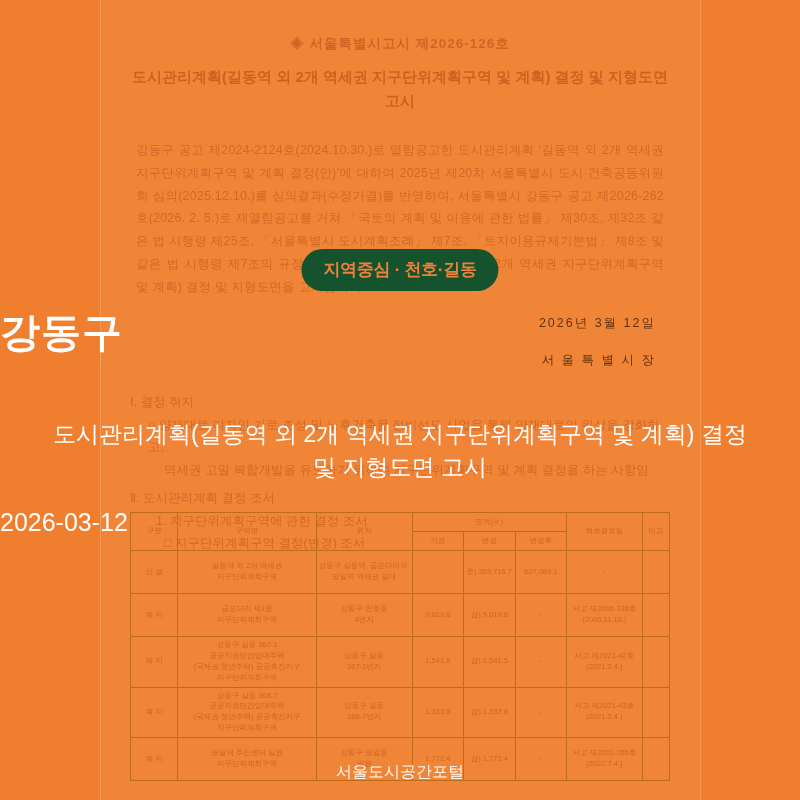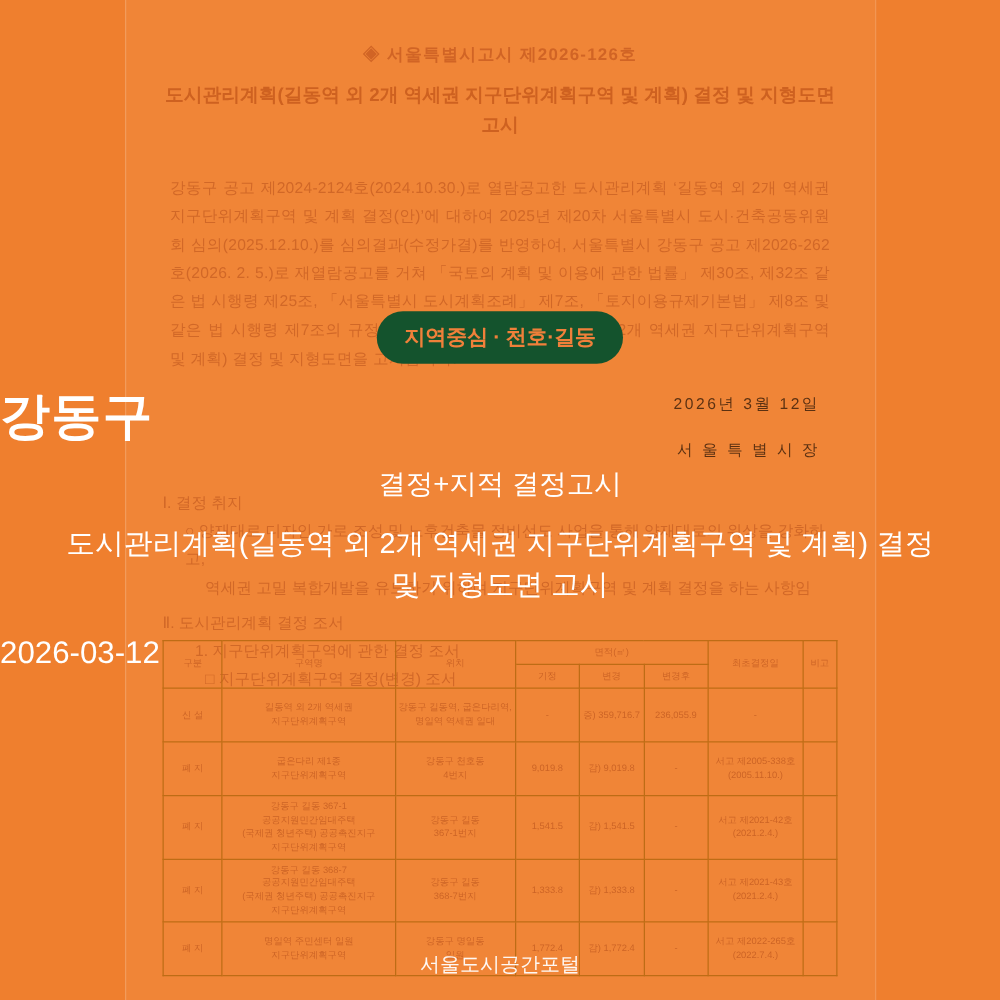--- a/index.html
+++ b/index.html
@@ -229,21 +229,21 @@
           <th style="width:50px">변경후</th>
         </tr>
       </thead>
       <tbody>
         <tr>
           <td>신 설</td>
           <td>길동역 외 2개 역세권<br>지구단위계획구역</td>
           <td>강동구 길동역, 굽은다리역,<br>명일역 역세권 일대</td>
           <td>-</td>
           <td>증) 359,716.7</td>
-          <td>236,055.9</td>
+          <td>637,089.1</td>
           <td>-</td>
           <td></td>
         </tr>
         <tr>
           <td>폐 지</td>
           <td>굽은다리 제1종<br>지구단위계획구역</td>
           <td>강동구 천호동<br>4번지</td>
           <td>9,019.8</td>
           <td>감) 9,019.8</td>
           <td>-</td>
@@ -283,19 +283,18 @@
       </tbody>
     </table>
   </div>
 
   <div class="side-line left"></div>
   <div class="side-line right"></div>
 
   <div class="overlay">
     <div class="badge">지역중심 · 천호·길동</div>
     <div class="org-title">강동구</div>
-    <div class="sub-title">결정+지적 결정고시</div>
     <div class="main-title">도시관리계획(길동역 외 2개 역세권 지구단위계획구역 및 계획) 결정 및 지형도면  고시</div>
     <div class="date-text">2026-03-12</div>
     <div class="footer-text">서울도시공간포털</div>
   </div>
 
 </div>
 
 </body></html>

